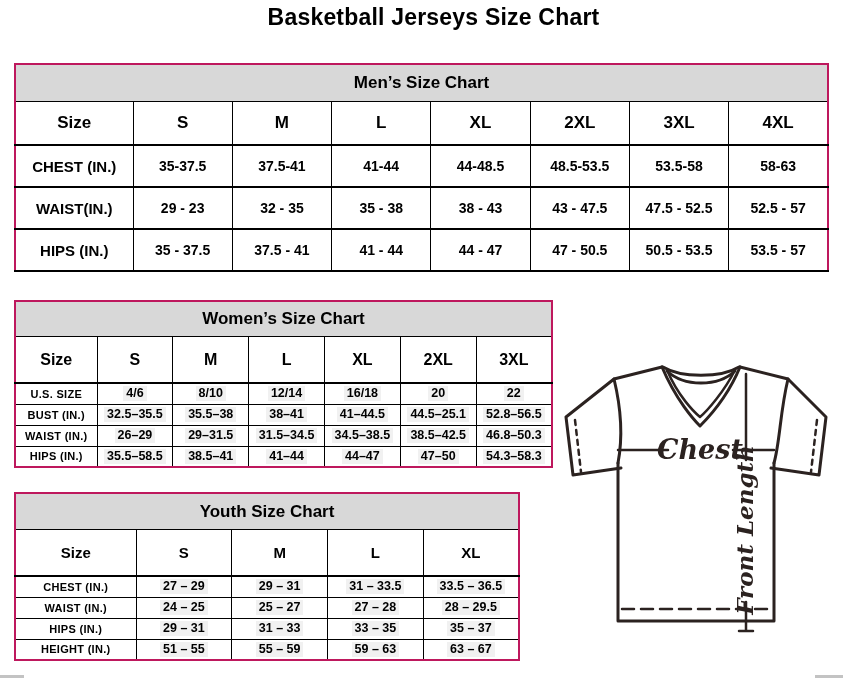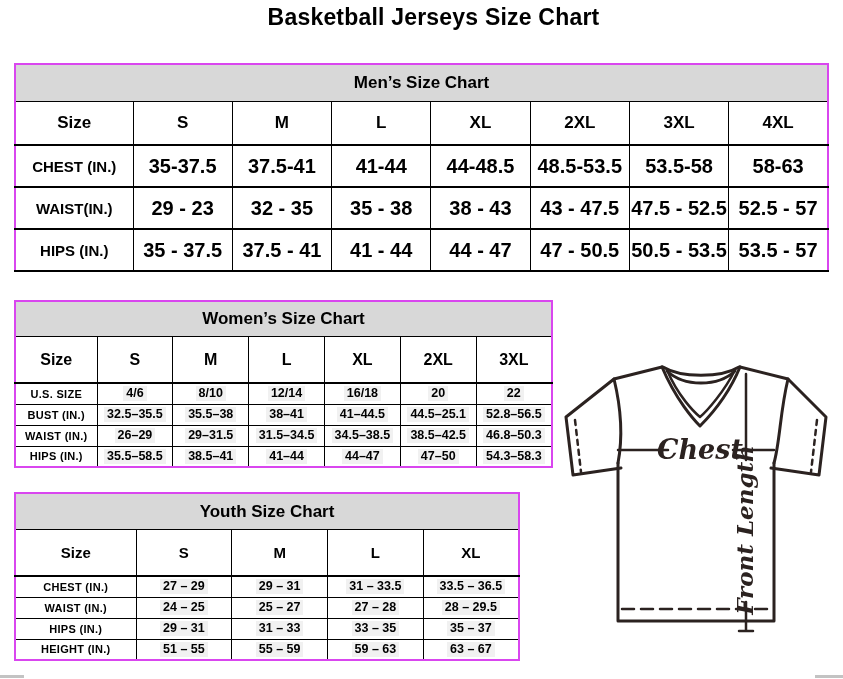--- a/index.html
+++ b/index.html
@@ -6,36 +6,36 @@
   body {
     width:843px; height:679px; position:relative; background:#ffffff;
     font-family:"Liberation Sans", sans-serif; overflow:hidden;
   }
   .page-title {
     position:absolute; top:4px; left:0; width:843px; text-align:center;
     font-size:23px; font-weight:bold; color:#000; letter-spacing:0.2px;margin-left:12px;
   }
   table.tbl {
     position:absolute; border-collapse:collapse; table-layout:fixed;
-    background:#fff; border:2px solid #d946ef;
+    background:#fff; border:2px solid #be185d;
   }
   .tbl th, .tbl td {
     border:1px solid #000; text-align:center; vertical-align:middle;
     font-weight:bold; color:#000; padding:0; overflow:hidden;
   }
   .banner {
     background:#d8d8d8; font-size:17px; border-bottom:2px solid #000;
   }
   
   .men { left:14px; top:63px; width:815px; }
   .men .banner { height:36px; }
   .men .size-row th { height:42px; font-size:17px; border-bottom:2px solid #000; }
   .men tbody tr { height:42px; }
   .men tbody th { font-size:15px; }
-  .men tbody td { font-size:20px; }
+  .men tbody td { font-size:14px; }
   .men tbody th, .men tbody td { border-width:2px 1px; }
   
   .women { left:14px; top:300px; width:539px; }
   .women .banner { height:34px; }
   .women .size-row th { height:45px; font-size:16px; border-bottom:2px solid #000; }
   .women tbody tr { height:21px; }
   .women tbody th { font-size:11px; letter-spacing:0.3px; }
   .women tbody td { font-size:12.5px; }
   
   .youth { left:14px; top:492px; width:506px; }

